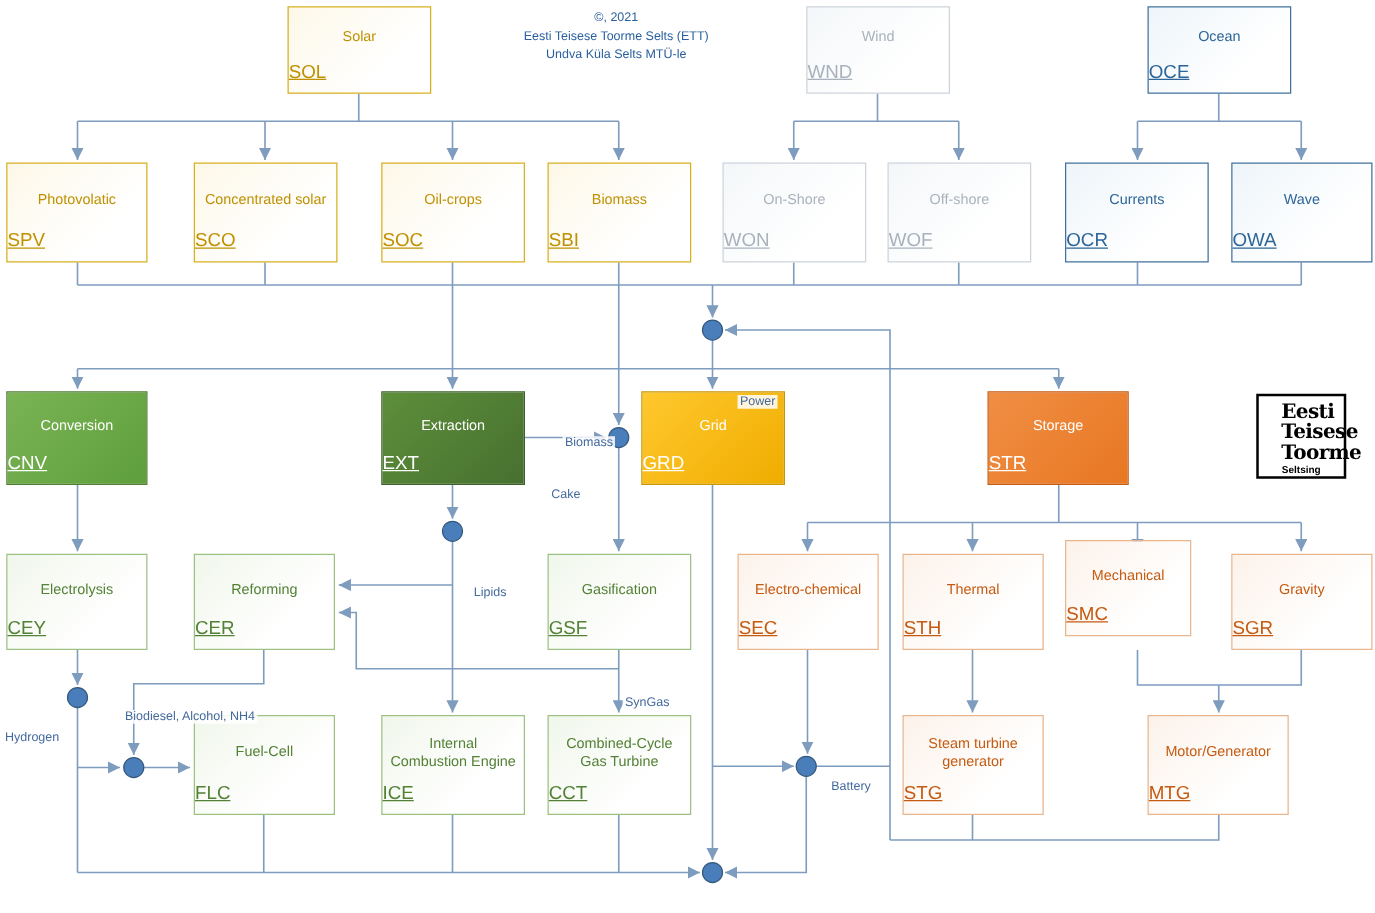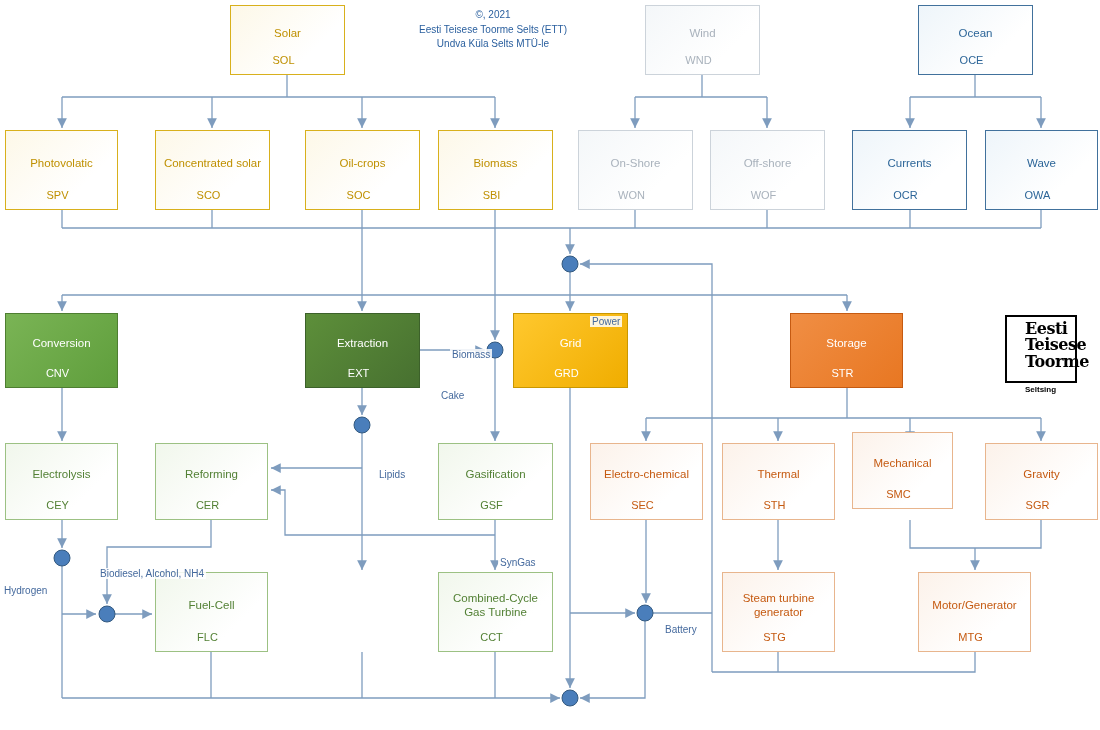--- a/index.html
+++ b/index.html
@@ -6,21 +6,21 @@
   #canvas{
     position:relative;width:1100px;height:730px;background:#ffffff;overflow:hidden;
     font-family:"Liberation Sans", sans-serif;
   }
   svg.wires{position:absolute;left:0;top:0;width:1100px;height:730px;}
   .node{
     position:absolute;box-sizing:border-box;display:flex;flex-direction:column;
     font-size:11.5px;line-height:1.25;background:#fff;
   }
   .node .lbl{flex:1;display:flex;align-items:center;justify-content:center;text-align:center;padding:6px 6px 0 6px;}
-  .node .code{text-align:center;padding:0 8px 6px 0;font-size:11px;}
+  .node .code{text-align:left;padding:0 8px 6px 0;font-size:15px;text-decoration:underline;}
   .yellow{border:1px solid #d8b01c;color:#bf9000;background:linear-gradient(135deg,#fdf8e8 0%,#ffffff 70%);}
   .blue{border:1px solid #41719c;color:#2c6598;background:linear-gradient(135deg,#eef5fa 0%,#ffffff 70%);}
   .grayed{border:1px solid #ccd3da;color:#a9b2bc;background:linear-gradient(135deg,#f4f7f9 0%,#ffffff 70%);}
   .green{border:1px solid #9cc183;color:#538135;background:linear-gradient(135deg,#f1f7ec 0%,#ffffff 70%);}
   .orange{border:1px solid #e8b58d;color:#c55a11;background:linear-gradient(135deg,#fcf2ea 0%,#ffffff 70%);}
   .green-fill{border:1px solid #4e7e31;color:#ffffff;background:linear-gradient(135deg,#7ab455 0%,#5f9e3c 100%);}
   .darkgreen-fill{border:1px solid #3c612a;color:#ffffff;background:linear-gradient(135deg,#5d8f3a 0%,#477030 100%);}
   .gold-fill{border:1px solid #c99700;color:#ffffff;background:linear-gradient(135deg,#ffc82e 0%,#f0ad00 100%);}
   .orange-fill{border:1px solid #c55a11;color:#ffffff;background:linear-gradient(135deg,#f08e44 0%,#e87722 100%);}
   .title{
@@ -30,21 +30,21 @@
   .edge-label{
     position:absolute;color:#44699d;font-size:10px;background:rgba(255,255,255,.85);
     padding:0 2px;white-space:nowrap;margin-top:37px;
   }
   .logo{
     position:absolute;left:1005px;top:315px;width:72px;height:68px;box-sizing:border-box;
     border:2px solid #000;color:#000;padding:4px 18px;
     font-family:"DejaVu Serif", serif;font-weight:bold;
   }
   .logo .big{font-size:16px;line-height:1.02;letter-spacing:-0.5px;}
-  .logo .small{font-size:8px;text-align:left;font-family:"Liberation Sans",sans-serif;font-weight:bold;margin-top:15px;}
+  .logo .small{font-size:8px;text-align:center;font-family:"Liberation Sans",sans-serif;font-weight:bold;margin-top:1px;}
 </style>
 </head>
 <body>
 
 <div id="canvas">
 
   <svg class="wires" viewBox="0 0 1100 730">
     <defs>
       <marker id="arr" viewBox="0 0 10 10" refX="10" refY="5" markerWidth="7.5" markerHeight="7.5" orient="auto-start-reverse">
         <path d="M0,0 L10,5 L0,10 z" fill="#7e9cbe"></path>
@@ -240,20 +240,24 @@
   </div>
   <div class="node orange" style="left:985px;top:443px;width:113px;height:77px">
     <span class="lbl">Gravity</span>
     <span class="code">SGR</span>
   </div>
 
   <div class="node green" style="left:155px;top:572px;width:113px;height:80px">
     <span class="lbl">Fuel-Cell</span>
     <span class="code">FLC</span>
   </div>
+  <div class="node green" style="left:305px;top:572px;width:115px;height:80px">
+    <span class="lbl">Internal Combustion Engine</span>
+    <span class="code">ICE</span>
+  </div>
   <div class="node green" style="left:438px;top:572px;width:115px;height:80px">
     <span class="lbl">Combined-Cycle Gas Turbine</span>
     <span class="code">CCT</span>
   </div>
   <div class="node orange" style="left:722px;top:572px;width:113px;height:80px">
     <span class="lbl">Steam turbine generator</span>
     <span class="code">STG</span>
   </div>
   <div class="node orange" style="left:918px;top:572px;width:113px;height:80px">
     <span class="lbl">Motor/Generator</span>

